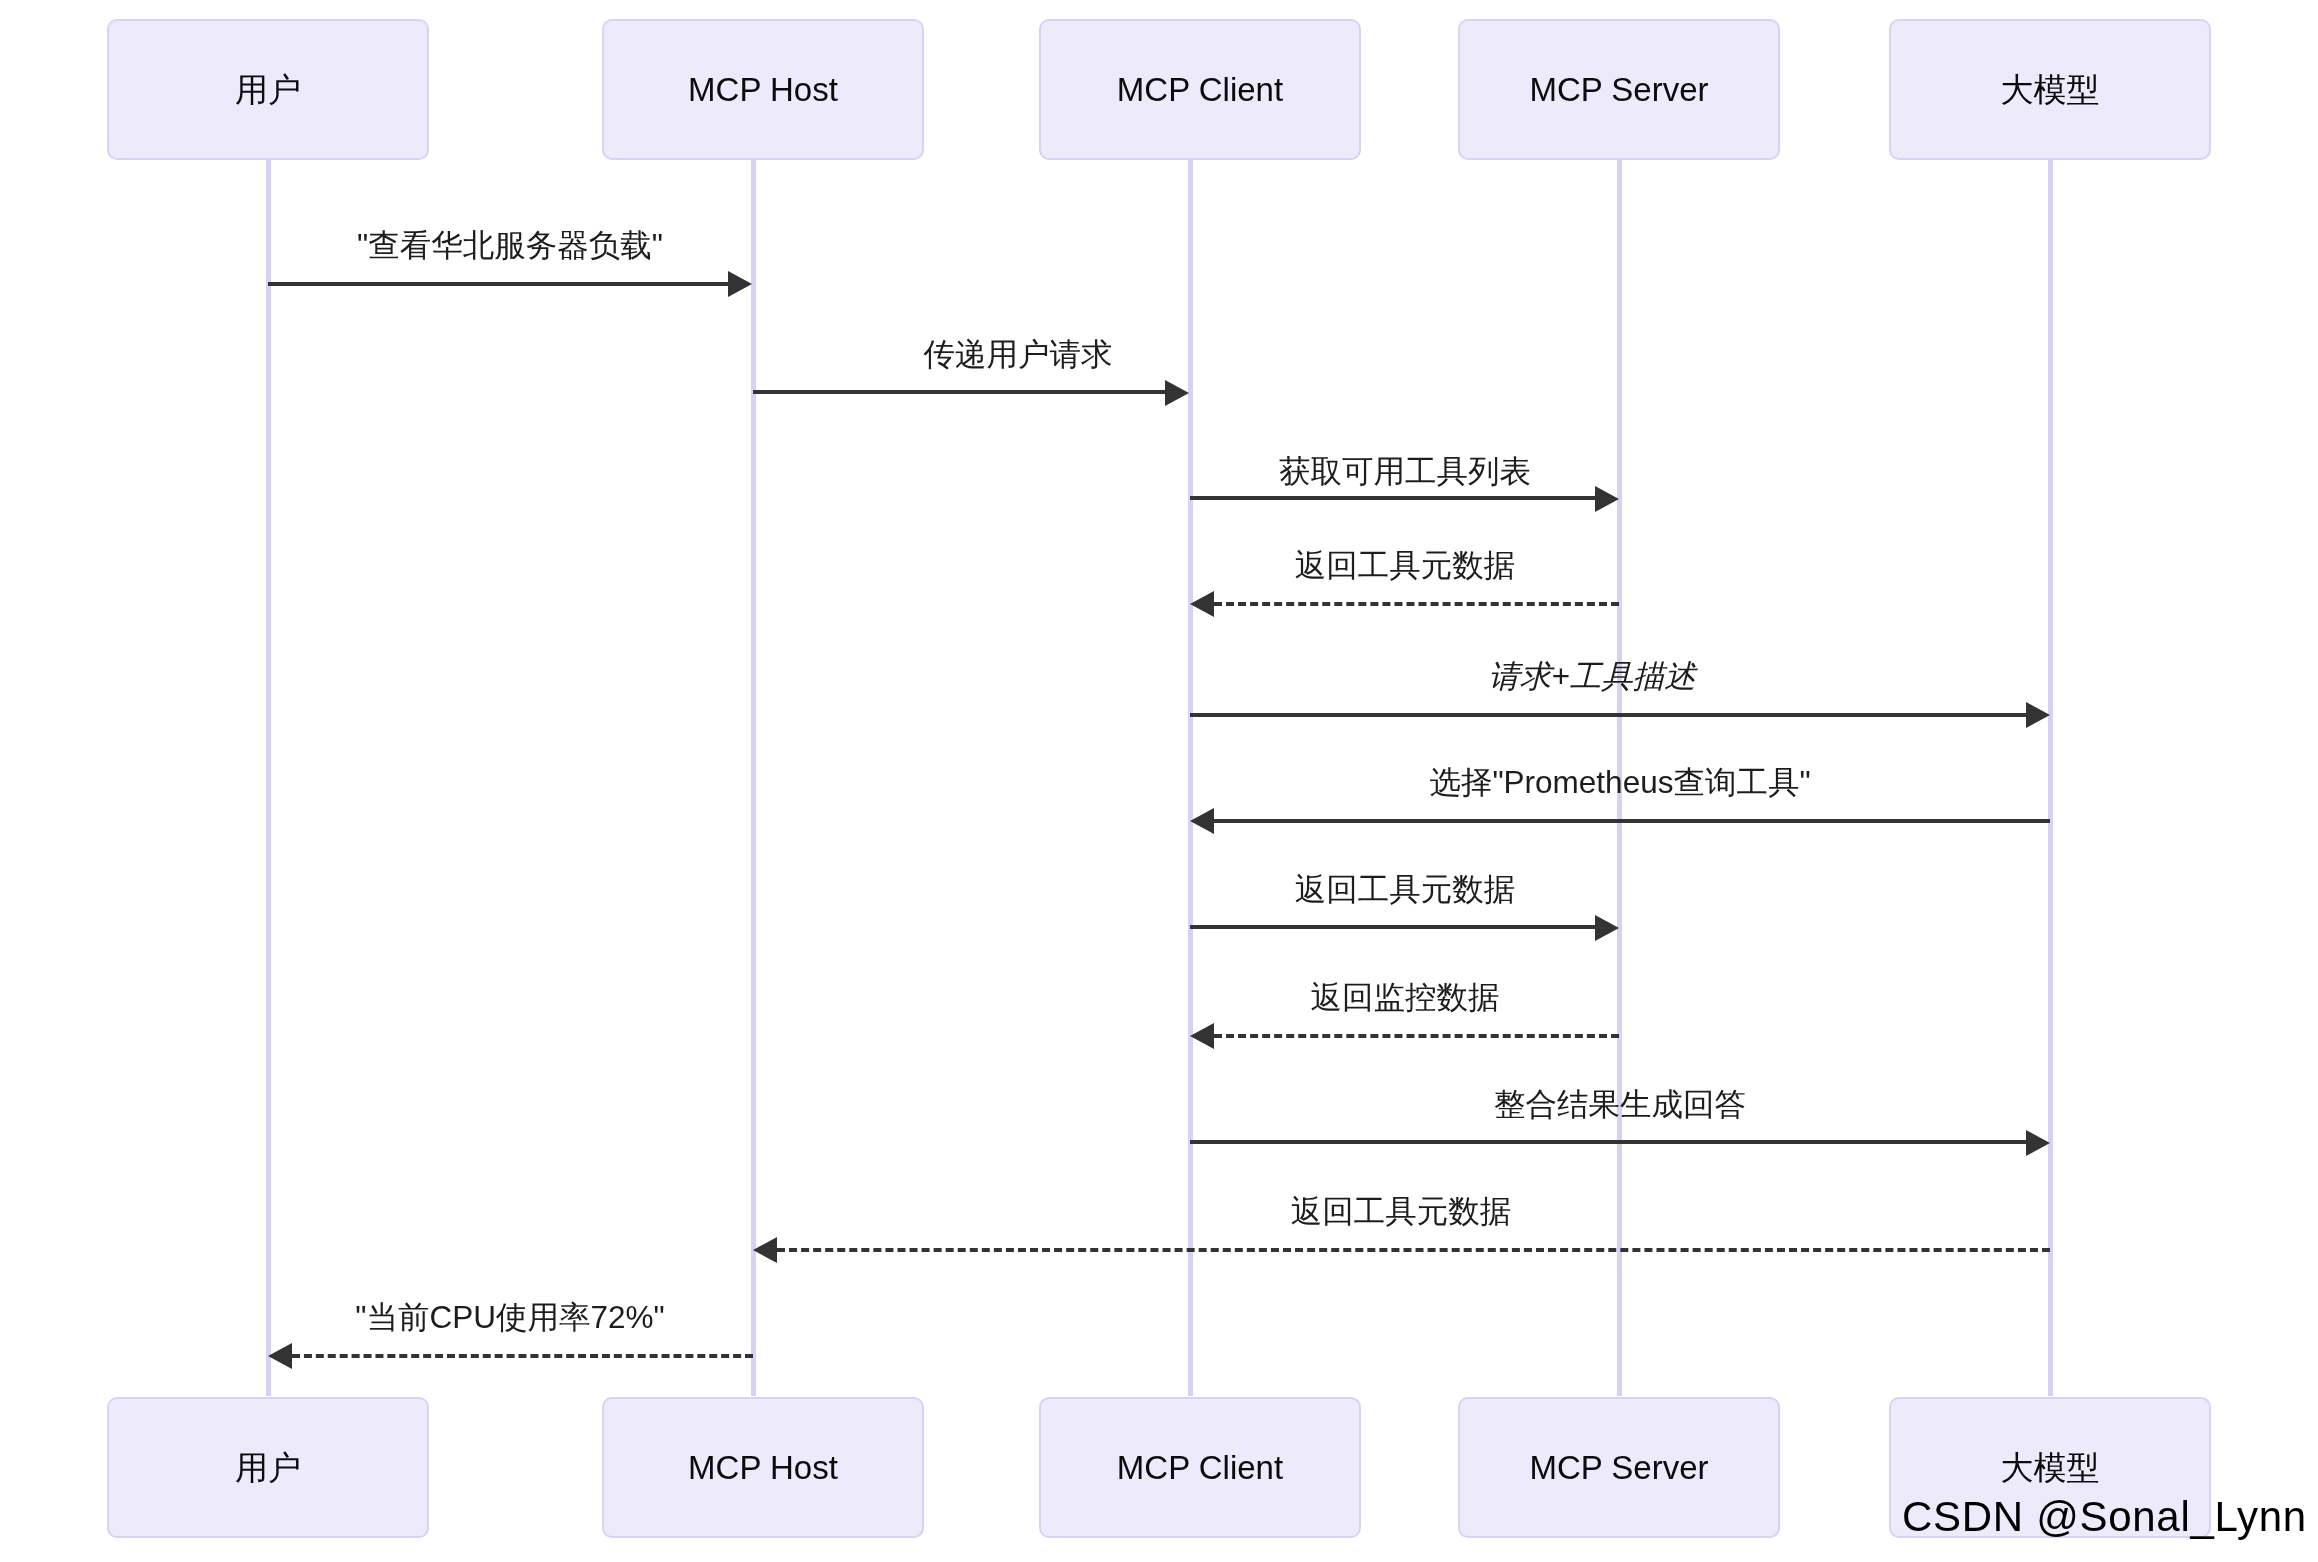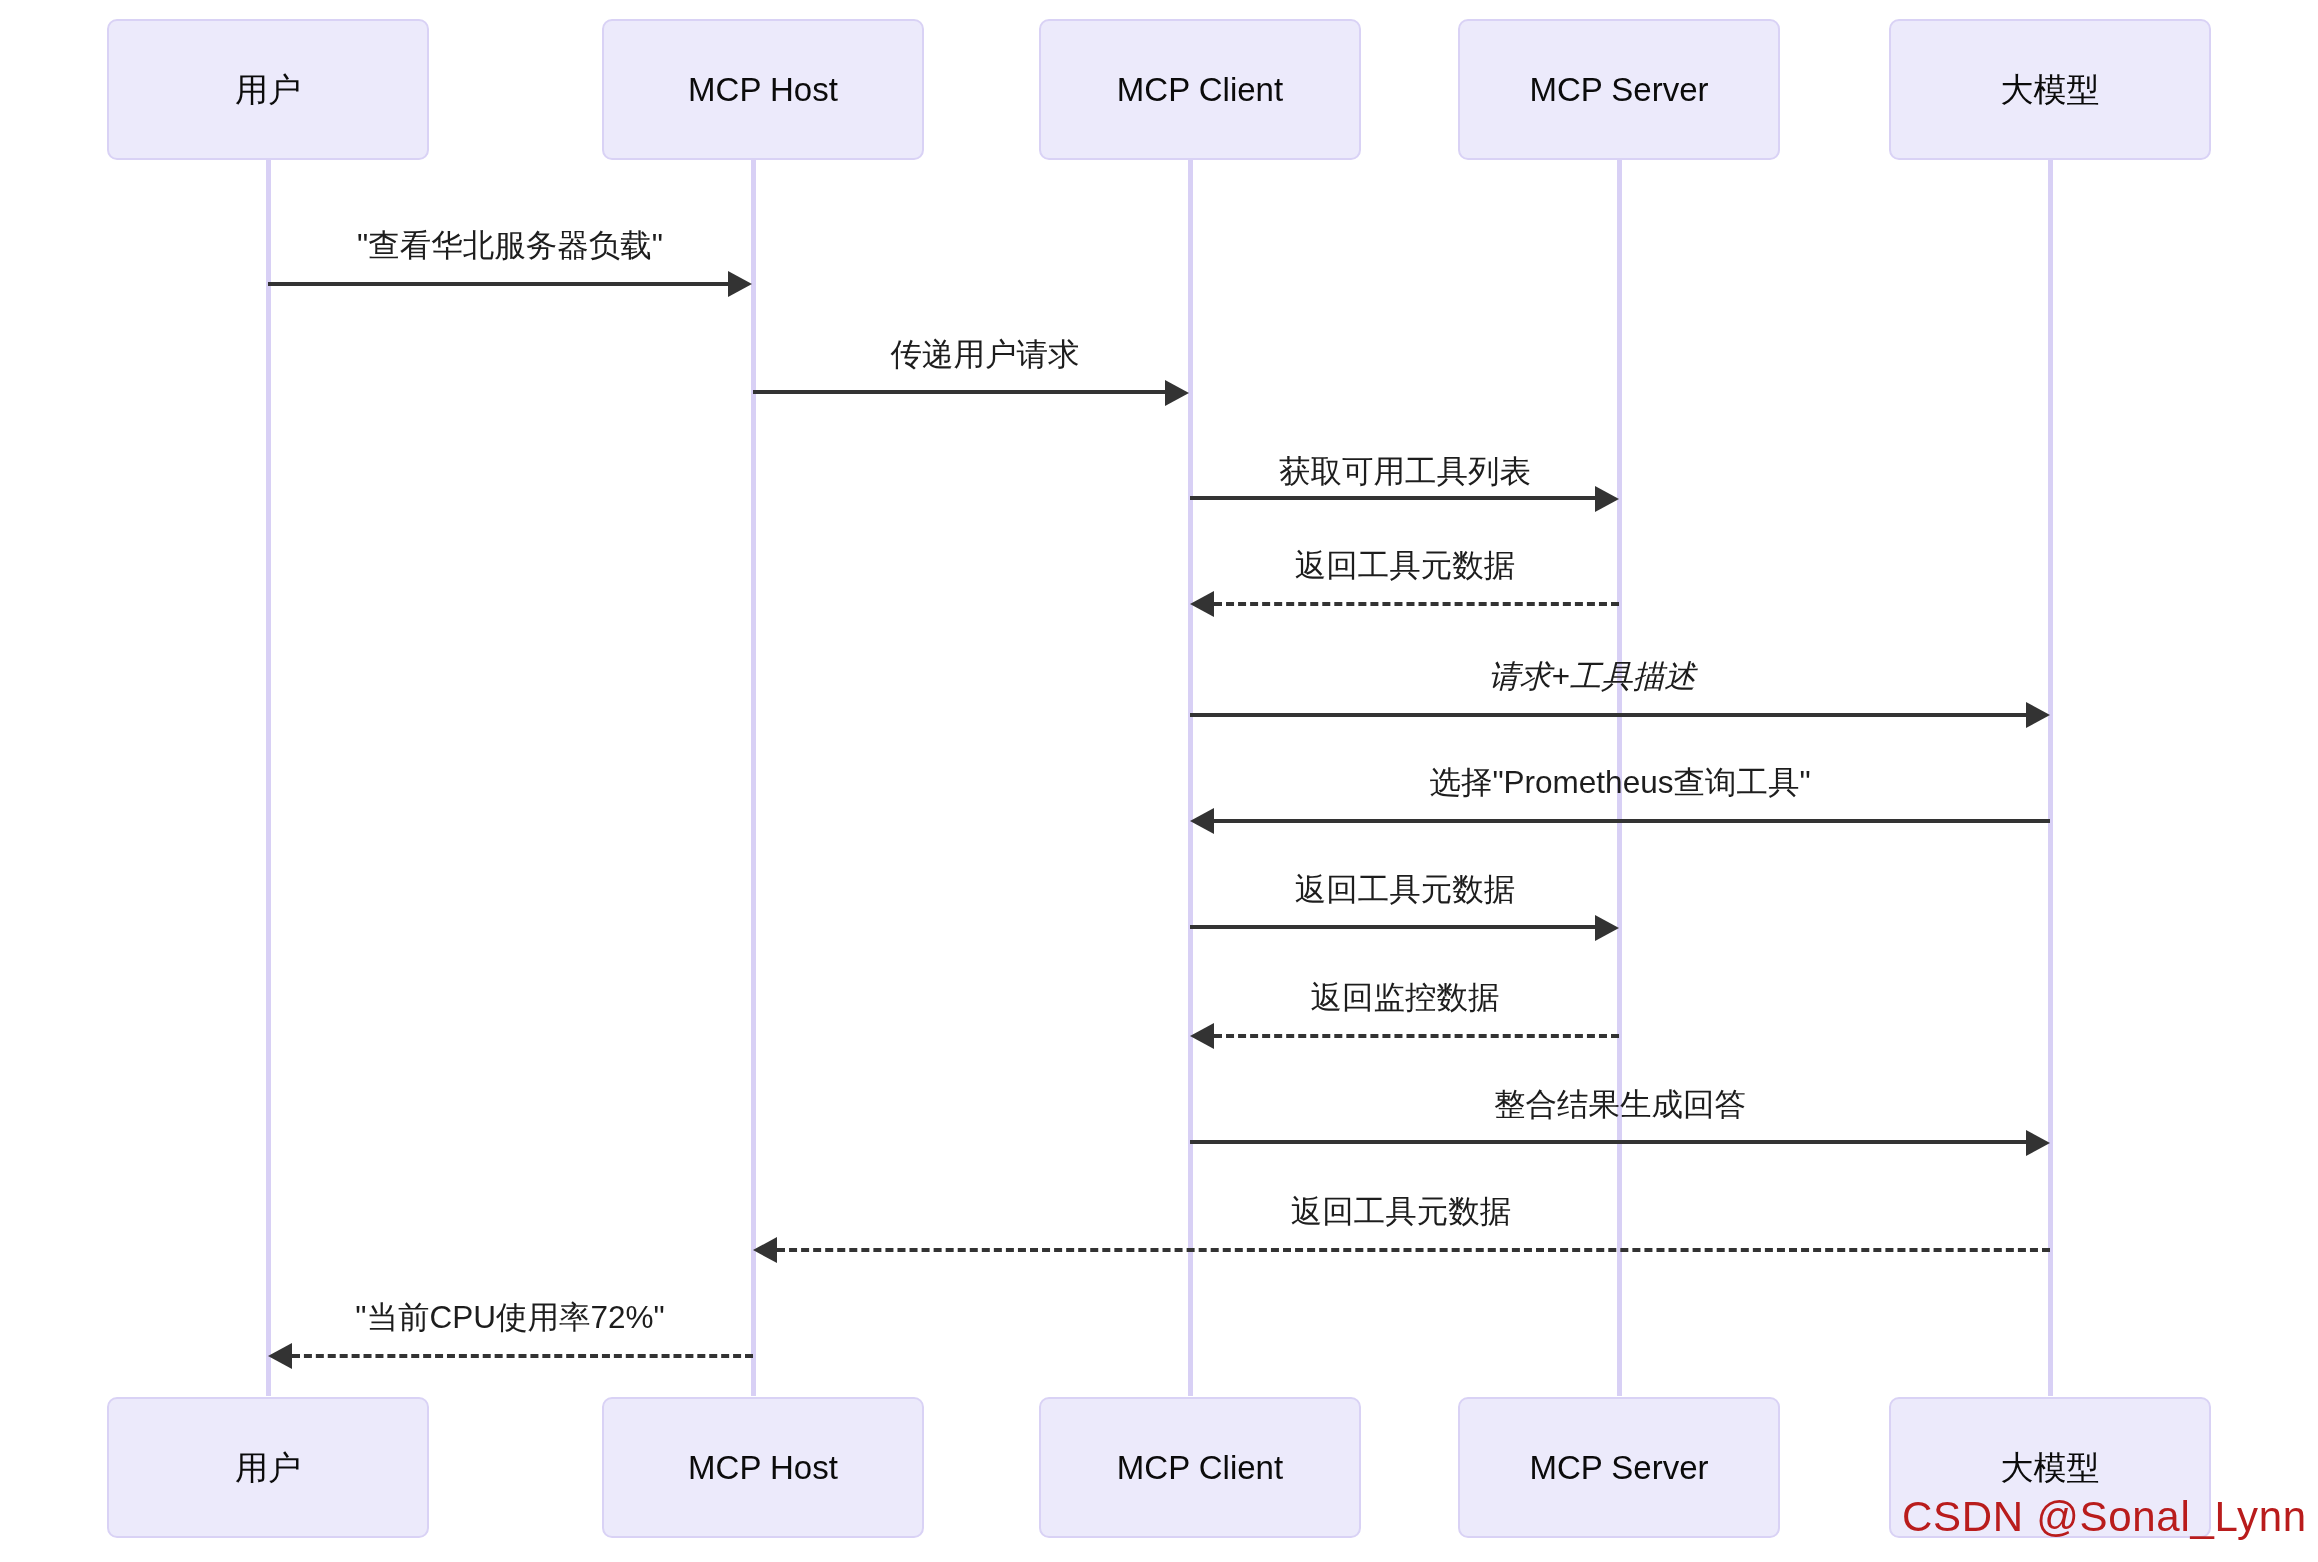--- a/index.html
+++ b/index.html
@@ -52,21 +52,21 @@
     border-left:24px solid #333333;
   }
   .arrow-head.left{
     border-top:13px solid transparent;
     border-bottom:13px solid transparent;
     border-right:24px solid #333333;
   }
   .watermark{
     position:absolute;
     font-size:42px;
-    color:#b91c1c;
+    color:#000000;
     white-space:nowrap;
     font-family:"Liberation Sans","DejaVu Sans",sans-serif;
     letter-spacing:0.7px;
   }
 </style>
 </head>
 <body>
 
 <div id="stage">
   <div id="lifelines">
@@ -92,21 +92,21 @@
       <div class="actor-box" style="left: 1889px; top: 19.3px; width: 322px; height: 141px;">
         <span class="actor-label">大模型</span>
       </div>
     </div>
   <div id="messages">
       <div class="msg-line" style="left: 268px; width: 461px; top: 282px;"></div>
       <div class="arrow-head right" style="top: 271px; left: 728px;"></div>
       <div class="msg-label" style="left: 510px; top: 230px;">"查看华北服务器负载"</div>
       <div class="msg-line" style="left: 753px; width: 413px; top: 390px;"></div>
       <div class="arrow-head right" style="top: 380px; left: 1165px;"></div>
-      <div class="msg-label" style="left: 985px; top: 339px;">传递用户请求</div>
+      <div class="msg-label" style="left: 1018px; top: 339px;">传递用户请求</div>
       <div class="msg-line" style="left: 1190px; width: 405px; top: 496px;"></div>
       <div class="arrow-head right" style="top: 486px; left: 1595px;"></div>
       <div class="msg-label" style="left: 1405px; top: 456px;">获取可用工具列表</div>
       <div class="msg-line dashed" style="left: 1214px; width: 405px; top: 602px;"></div>
       <div class="arrow-head left" style="top: 591px; left: 1190px;"></div>
       <div class="msg-label" style="left: 1405px; top: 550px;">返回工具元数据</div>
       <div class="msg-line" style="left: 1190px; width: 836px; top: 713px;"></div>
       <div class="arrow-head right" style="top: 702px; left: 2026px;"></div>
       <div class="msg-label" style="left: 1592px; top: 661px; font-style: italic;">请求+工具描述</div>
       <div class="msg-line" style="left: 1214px; width: 836px; top: 819px;"></div>

